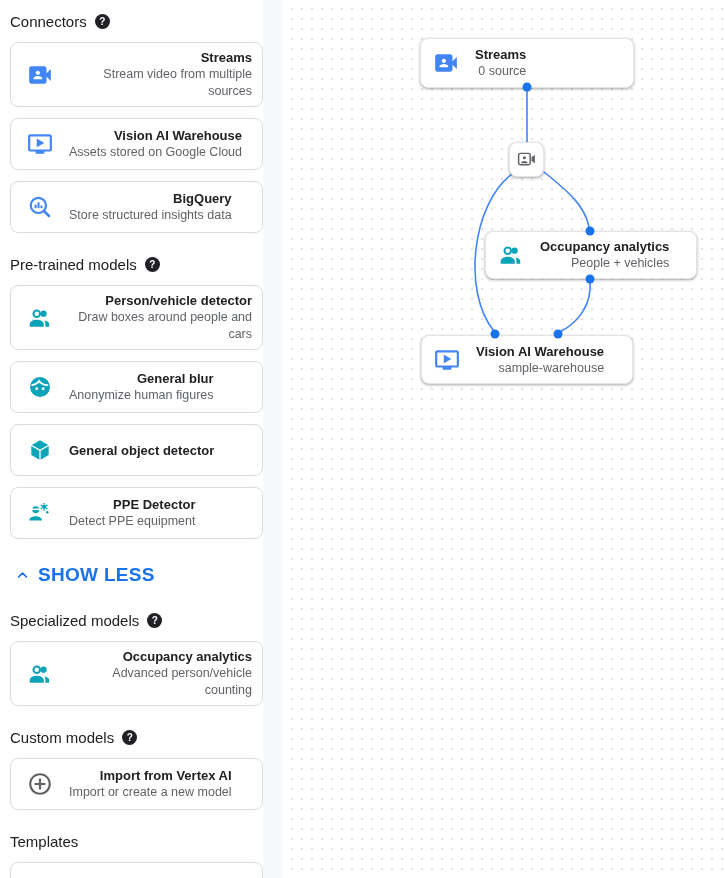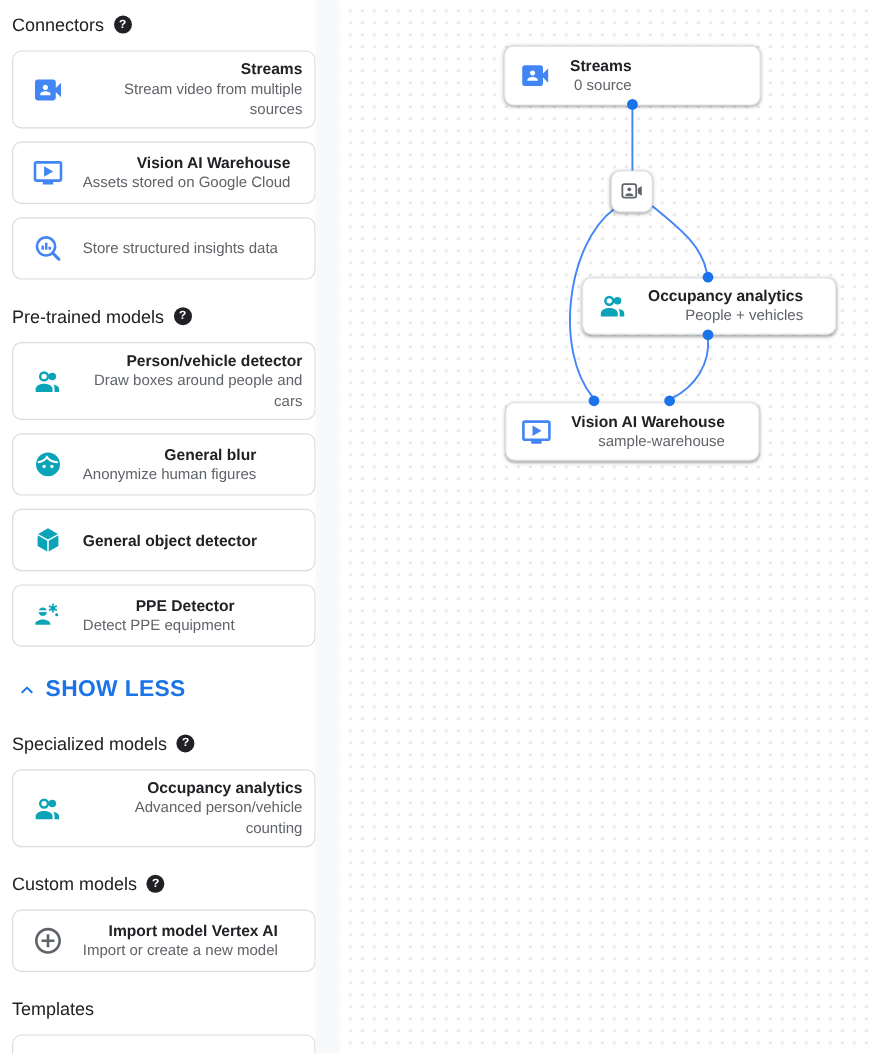--- a/index.html
+++ b/index.html
@@ -3,21 +3,21 @@
 <meta charset="utf-8">
 <style>
   * { margin:0; padding:0; box-sizing:border-box; }
   html,body { background:#fff; }
   body { font-family:"Liberation Sans", sans-serif; color:#202124; }
   .app { width:725px; height:878px; display:flex; overflow:hidden; background:#fff; position:relative; }
 
   
   .sidebar { width:283px; flex:none; background:#fff; position:relative; padding:13px 0 0 10px; }
   .gutter { position:absolute; top:0; right:0; width:20px; height:100%; background:#f8f9fa; }
-  .sec-h { display:flex; gap:8px; font-size:15px; font-weight:400; color:#202124; margin-bottom:12px; }
+  .sec-h { display:flex; align-items:center; gap:8px; font-size:15px; font-weight:400; color:#202124; margin-bottom:12px; }
   .section { margin-bottom:23px; }
   .help { width:15px; height:15px; background:#202124; color:#fff; border-radius:50%; font-size:10px; font-weight:bold; display:inline-flex; align-items:center; justify-content:center; line-height:1; cursor:pointer; }
   .card { width:253px; min-height:52px; background:#fff; border:1px solid #dadce0; border-radius:8px; display:flex; align-items:center; gap:16px; padding:6px 10px 6px 16px; margin-bottom:11px; cursor:grab; }
   .card:last-child { margin-bottom:0; }
   .icon { width:26px; height:26px; flex:none; display:flex; align-items:center; justify-content:center; }
   .icon svg { width:100%; height:100%; display:block; }
   .blue { color:#4285f4; }
   .teal { color:#0aa3b8; }
   .gray { color:#5f6368; }
   .txt { display:flex; flex-direction:column;text-align:right; }
@@ -147,20 +147,21 @@
           <div class="s">Assets stored on Google Cloud</div>
         </div>
       </div>
       <div class="card">
         <span class="icon blue">
             <svg viewBox="0 0 24 24">
               <use href="#ic-bigquery"></use>
             </svg>
           </span>
         <div class="txt">
+          <div class="t">BigQuery</div>
           <div class="s">Store structured insights data</div>
         </div>
       </div>
     </section>
 
     <section class="section">
       <h2 class="sec-h">
         <span>Pre-trained models</span>
         <span class="help">?</span>
       </h2>
@@ -239,21 +240,21 @@
         <span>Custom models</span>
         <span class="help">?</span>
       </h2>
       <div class="card">
         <span class="icon gray">
             <svg viewBox="0 0 24 24">
               <use href="#ic-add-circle"></use>
             </svg>
           </span>
         <div class="txt">
-          <div class="t">Import model Vertex AI</div>
+          <div class="t">Import from Vertex AI</div>
           <div class="s">Import or create a new model</div>
         </div>
       </div>
     </section>
 
     <section class="section">
       <h2 class="sec-h">
         <span>Templates</span>
       </h2>
       <div class="card">

